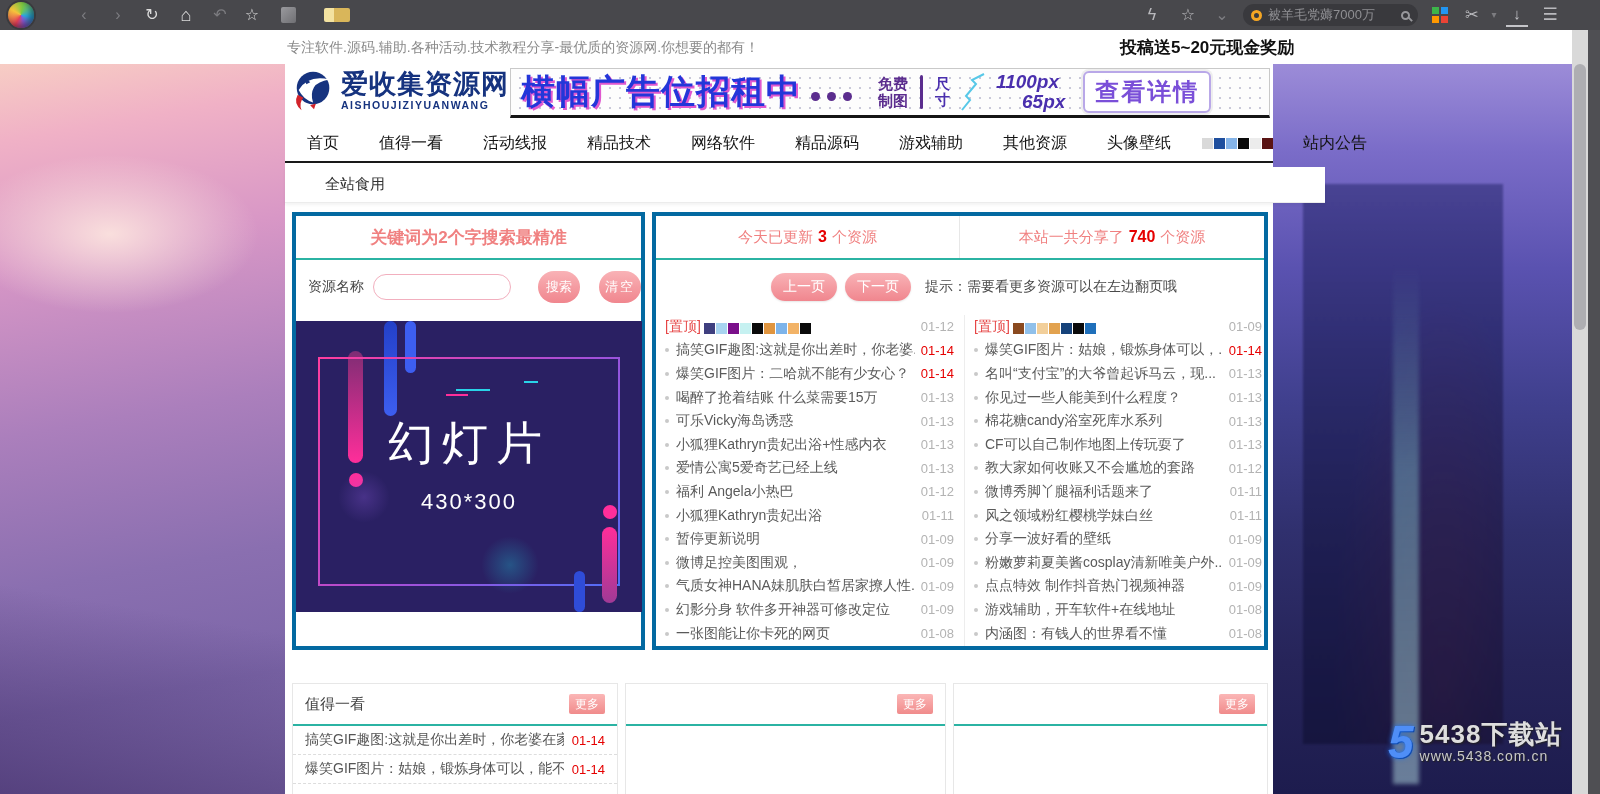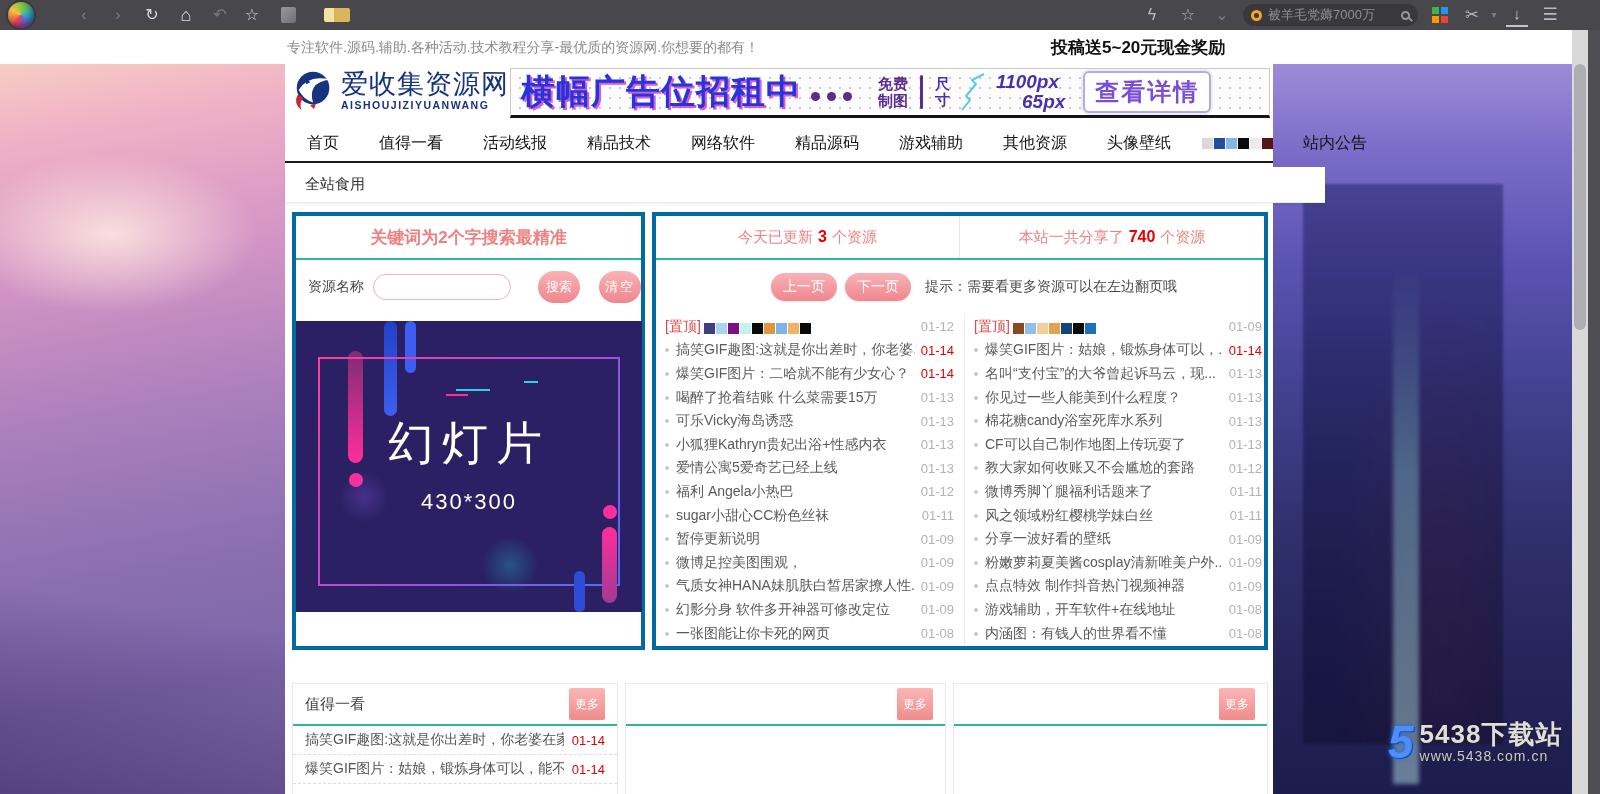--- a/index.html
+++ b/index.html
@@ -25,21 +25,21 @@
   .o-ic{width:11px;height:11px;border:3px solid #f5a623;border-radius:50%;flex:none;}
   .searchpill .stext{color:#8f8f93;font-size:13px;flex:1;white-space:nowrap;overflow:hidden;}
   .mag{width:9px;height:9px;border:2px solid #98989c;border-radius:50%;position:relative;flex:none;}
   .mag::after{content:"";position:absolute;width:6px;height:2px;background:#98989c;right:-5px;bottom:-2px;transform:rotate(45deg);}
   .grid-ic{position:absolute;left:1432px;top:7px;width:16px;height:16px;display:grid;grid-template-columns:7px 7px;grid-template-rows:7px 7px;gap:2px;}
   .grid-ic i{display:block;}
   .dl-ic{position:absolute;left:1506px;top:3px;width:22px;height:24px;color:#c5c5c9;font-size:15px;text-align:center;line-height:22px;border-bottom:2px solid #c5c5c9;}
   
   .noticebar{position:absolute;left:0;top:30px;width:1600px;height:34px;background:#fff;z-index:30;}
   .notice-left{position:absolute;left:287px;top:9px;font-size:14px;color:#8a8a8a;}
-  .notice-right{position:absolute;left:1051px;top:6px;font-size:17px;font-weight:bold;color:#101010;}
+  .notice-right{position:absolute;left:1120px;top:6px;font-size:17px;font-weight:bold;color:#101010;}
 
   
   .bg-left{position:absolute;left:0;top:64px;width:285px;height:730px;
     background:linear-gradient(170deg,#f7cdc4 0%,#f0b1c6 10%,#d897c6 26%,#ab7fbc 48%,#8a6fb0 68%,#7c66a8 84%,#8874b4 100%);}
   .bg-left::before{content:"";position:absolute;left:-40px;top:90px;width:300px;height:160px;border-radius:50%;
     background:radial-gradient(ellipse at center,rgba(255,235,225,.85),rgba(255,235,225,0) 70%);}
   .bg-left::after{content:"";position:absolute;left:0;bottom:0;width:285px;height:300px;
     background:linear-gradient(10deg,rgba(70,50,110,.75),rgba(70,50,110,0) 60%);}
   .bg-right{position:absolute;left:1273px;top:64px;width:299px;height:730px;
     background:linear-gradient(180deg,#9c8cd8 0%,#7a6cc8 12%,#5a52b0 28%,#40408e 46%,#30306e 64%,#262459 82%,#1d1c4e 100%);}
@@ -54,21 +54,21 @@
   .scroll-track{position:absolute;left:1572px;top:30px;width:16px;height:764px;background:#d9d9d9;z-index:45;}
   .scroll-thumb{position:absolute;left:1574px;top:64px;width:12px;height:266px;background:#aeaeb2;border-radius:6px;z-index:46;}
   .frame-right{position:absolute;left:1588px;top:30px;width:12px;height:764px;background:#4f4f53;z-index:45;}
 
   
   .page{position:absolute;left:285px;top:64px;width:988px;height:730px;background:#fff;z-index:10;}
 
   
   .site-header{position:absolute;left:0;top:0;width:988px;height:56px;background:#fff;}
   .logo{position:absolute;left:6px;top:3px;display:flex;align-items:center;gap:4px;}
-  .logo-text .t1{font-size:27px;font-weight:normal;color:#16337f;letter-spacing:1px;line-height:30px;}
+  .logo-text .t1{font-size:27px;font-weight:bold;color:#16337f;letter-spacing:1px;line-height:30px;}
   .logo-text .t2{font-size:10.5px;font-weight:bold;color:#16337f;letter-spacing:1.5px;}
   .banner{position:absolute;left:225px;top:4px;width:760px;height:50px;background:#fdfdfd;border:1px solid #c9c9c9;border-bottom:3px solid #141414;
     background-image:radial-gradient(circle,#c9c9d9 1px,transparent 1.4px);background-size:10px 10px;background-position:4px 4px;
     display:flex;align-items:center;padding:0 10px;gap:8px;}
   .banner .main{font-size:34px;font-weight:bold;color:#2336d9;text-shadow:2px 2px 0 #df58cf;white-space:nowrap;letter-spacing:1px;}
   .bdots{display:flex;gap:7px;margin:8px 4px 0 2px;}
   .bdots i{width:9px;height:9px;border-radius:50%;background:#5b2d8e;}
   .bfree{font-size:15px;font-weight:bold;color:#5b2d8e;line-height:1.15;text-align:left;margin-left:14px;}
   .bdiv{width:3px;height:34px;background:#5b2d8e;border-radius:2px;margin:0 4px;}
   .bsize{font-size:15px;font-weight:bold;color:#4a2fae;line-height:1.1;text-align:center;}
@@ -80,21 +80,21 @@
 
   
   .navbar{position:absolute;left:0;top:61px;width:988px;height:38px;background:#fff;border-bottom:2px solid #191919;
     display:flex;align-items:center;padding-left:2px;}
   .navbar a{font-size:16px;color:#141414;text-decoration:none;padding:0 20px;white-space:nowrap;}
   .nav-squares{display:flex;align-items:center;padding:0 10px;}
   .sq{display:inline-block;width:11px;height:11px;margin:0 0.5px;vertical-align:middle;}
 
   
   .subnav{position:absolute;left:0;top:103px;width:1040px;height:36px;background:#fff;border-bottom:1px solid #ececec;
-    box-shadow:0 2px 3px rgba(0,0,0,.05);display:flex;align-items:center;padding-left:20px;font-size:15px;color:#333;}
+    box-shadow:0 2px 3px rgba(0,0,0,.05);display:flex;align-items:center;padding-left:40px;font-size:15px;color:#333;}
 
   
   .panel{position:absolute;background:#fff;border:4px solid #0369a1;}
   .panel-left{left:7px;top:148px;width:353px;height:438px;}
   .pl-header{height:44px;border-bottom:2px solid var(--teal);display:flex;align-items:center;justify-content:center;
     color:var(--pink);font-size:17px;font-weight:bold;}
   .search-row{height:54px;display:flex;align-items:center;padding-left:12px;gap:9px;}
   .search-row label{font-size:14px;color:#444;white-space:nowrap;font-family:Liberation Serif, serif;}
   .search-row input{width:138px;height:26px;border:1px solid #f2afbe;border-radius:13px;outline:none;padding:0 10px;font-size:13px;color:#555;}
   .pbtn{width:46px;height:32px;border:none;border-radius:16px;background:linear-gradient(180deg,var(--btnpink1),var(--btnpink2));
@@ -144,21 +144,21 @@
   .pinlbl{color:#e64545;font-size:14px;margin-right:3px;flex:none;}
   .pinrow .date{margin-left:auto;}
 
   
   .bpanel{position:absolute;top:619px;height:180px;background:#fff;border:1px solid #e7e7e7;}
   .bp1{left:7px;width:326px;}
   .bp2{left:340px;width:321px;}
   .bp3{left:668px;width:315px;}
   .bp-header{height:42px;border-bottom:2px solid var(--teal);display:flex;align-items:center;padding:0 12px;}
   .bp-title{font-size:15px;color:#444;flex:1;}
-  .morebtn{width:36px;height:32px;border:none;border-radius:2px;background:linear-gradient(180deg,#fbb6b6,#f08b8b);
+  .morebtn{width:36px;height:20px;border:none;border-radius:2px;background:linear-gradient(180deg,#fbb6b6,#f08b8b);
     color:#fff;font-size:12px;cursor:pointer;}
   .bitem{height:29px;display:flex;align-items:center;padding:0 12px;border-bottom:1px dashed #ddd;font-size:14px;min-width:0;}
   .bitem .ttl{flex:1;color:#555;white-space:nowrap;overflow:hidden;text-decoration:none;min-width:0;}
   .bitem .date{color:var(--red);font-size:13px;margin-left:8px;flex:none;}
 
   
   .watermark{position:absolute;left:1388px;top:720px;z-index:20;display:flex;align-items:flex-start;gap:6px;}
   .wm-5{font-size:46px;font-weight:bold;font-style:italic;color:#4f8ef7;line-height:44px;
     text-shadow:0 0 5px #1b6ef0,1px 1px 0 #0a3a90;}
   .wm-t1{font-size:26px;font-weight:bold;color:#dedede;text-shadow:1px 1px 2px #222;line-height:28px;letter-spacing:1px;}
@@ -358,21 +358,21 @@
               <a class="ttl" href="#">爱情公寓5爱奇艺已经上线</a>
               <span class="date">01-13</span>
             </div>
           <div class="row">
               <span class="dot"></span>
               <a class="ttl" href="#">福利 Angela小热巴</a>
               <span class="date">01-12</span>
             </div>
           <div class="row">
               <span class="dot"></span>
-              <a class="ttl" href="#">sugar小甜心CC粉色丝袜</a>
+              <a class="ttl" href="#">小狐狸Kathryn贵妃出浴</a>
               <span class="date">01-11</span>
             </div>
           <div class="row">
               <span class="dot"></span>
               <a class="ttl" href="#">暂停更新说明</a>
               <span class="date">01-09</span>
             </div>
           <div class="row">
               <span class="dot"></span>
               <a class="ttl" href="#">微博足控美图围观，</a>

